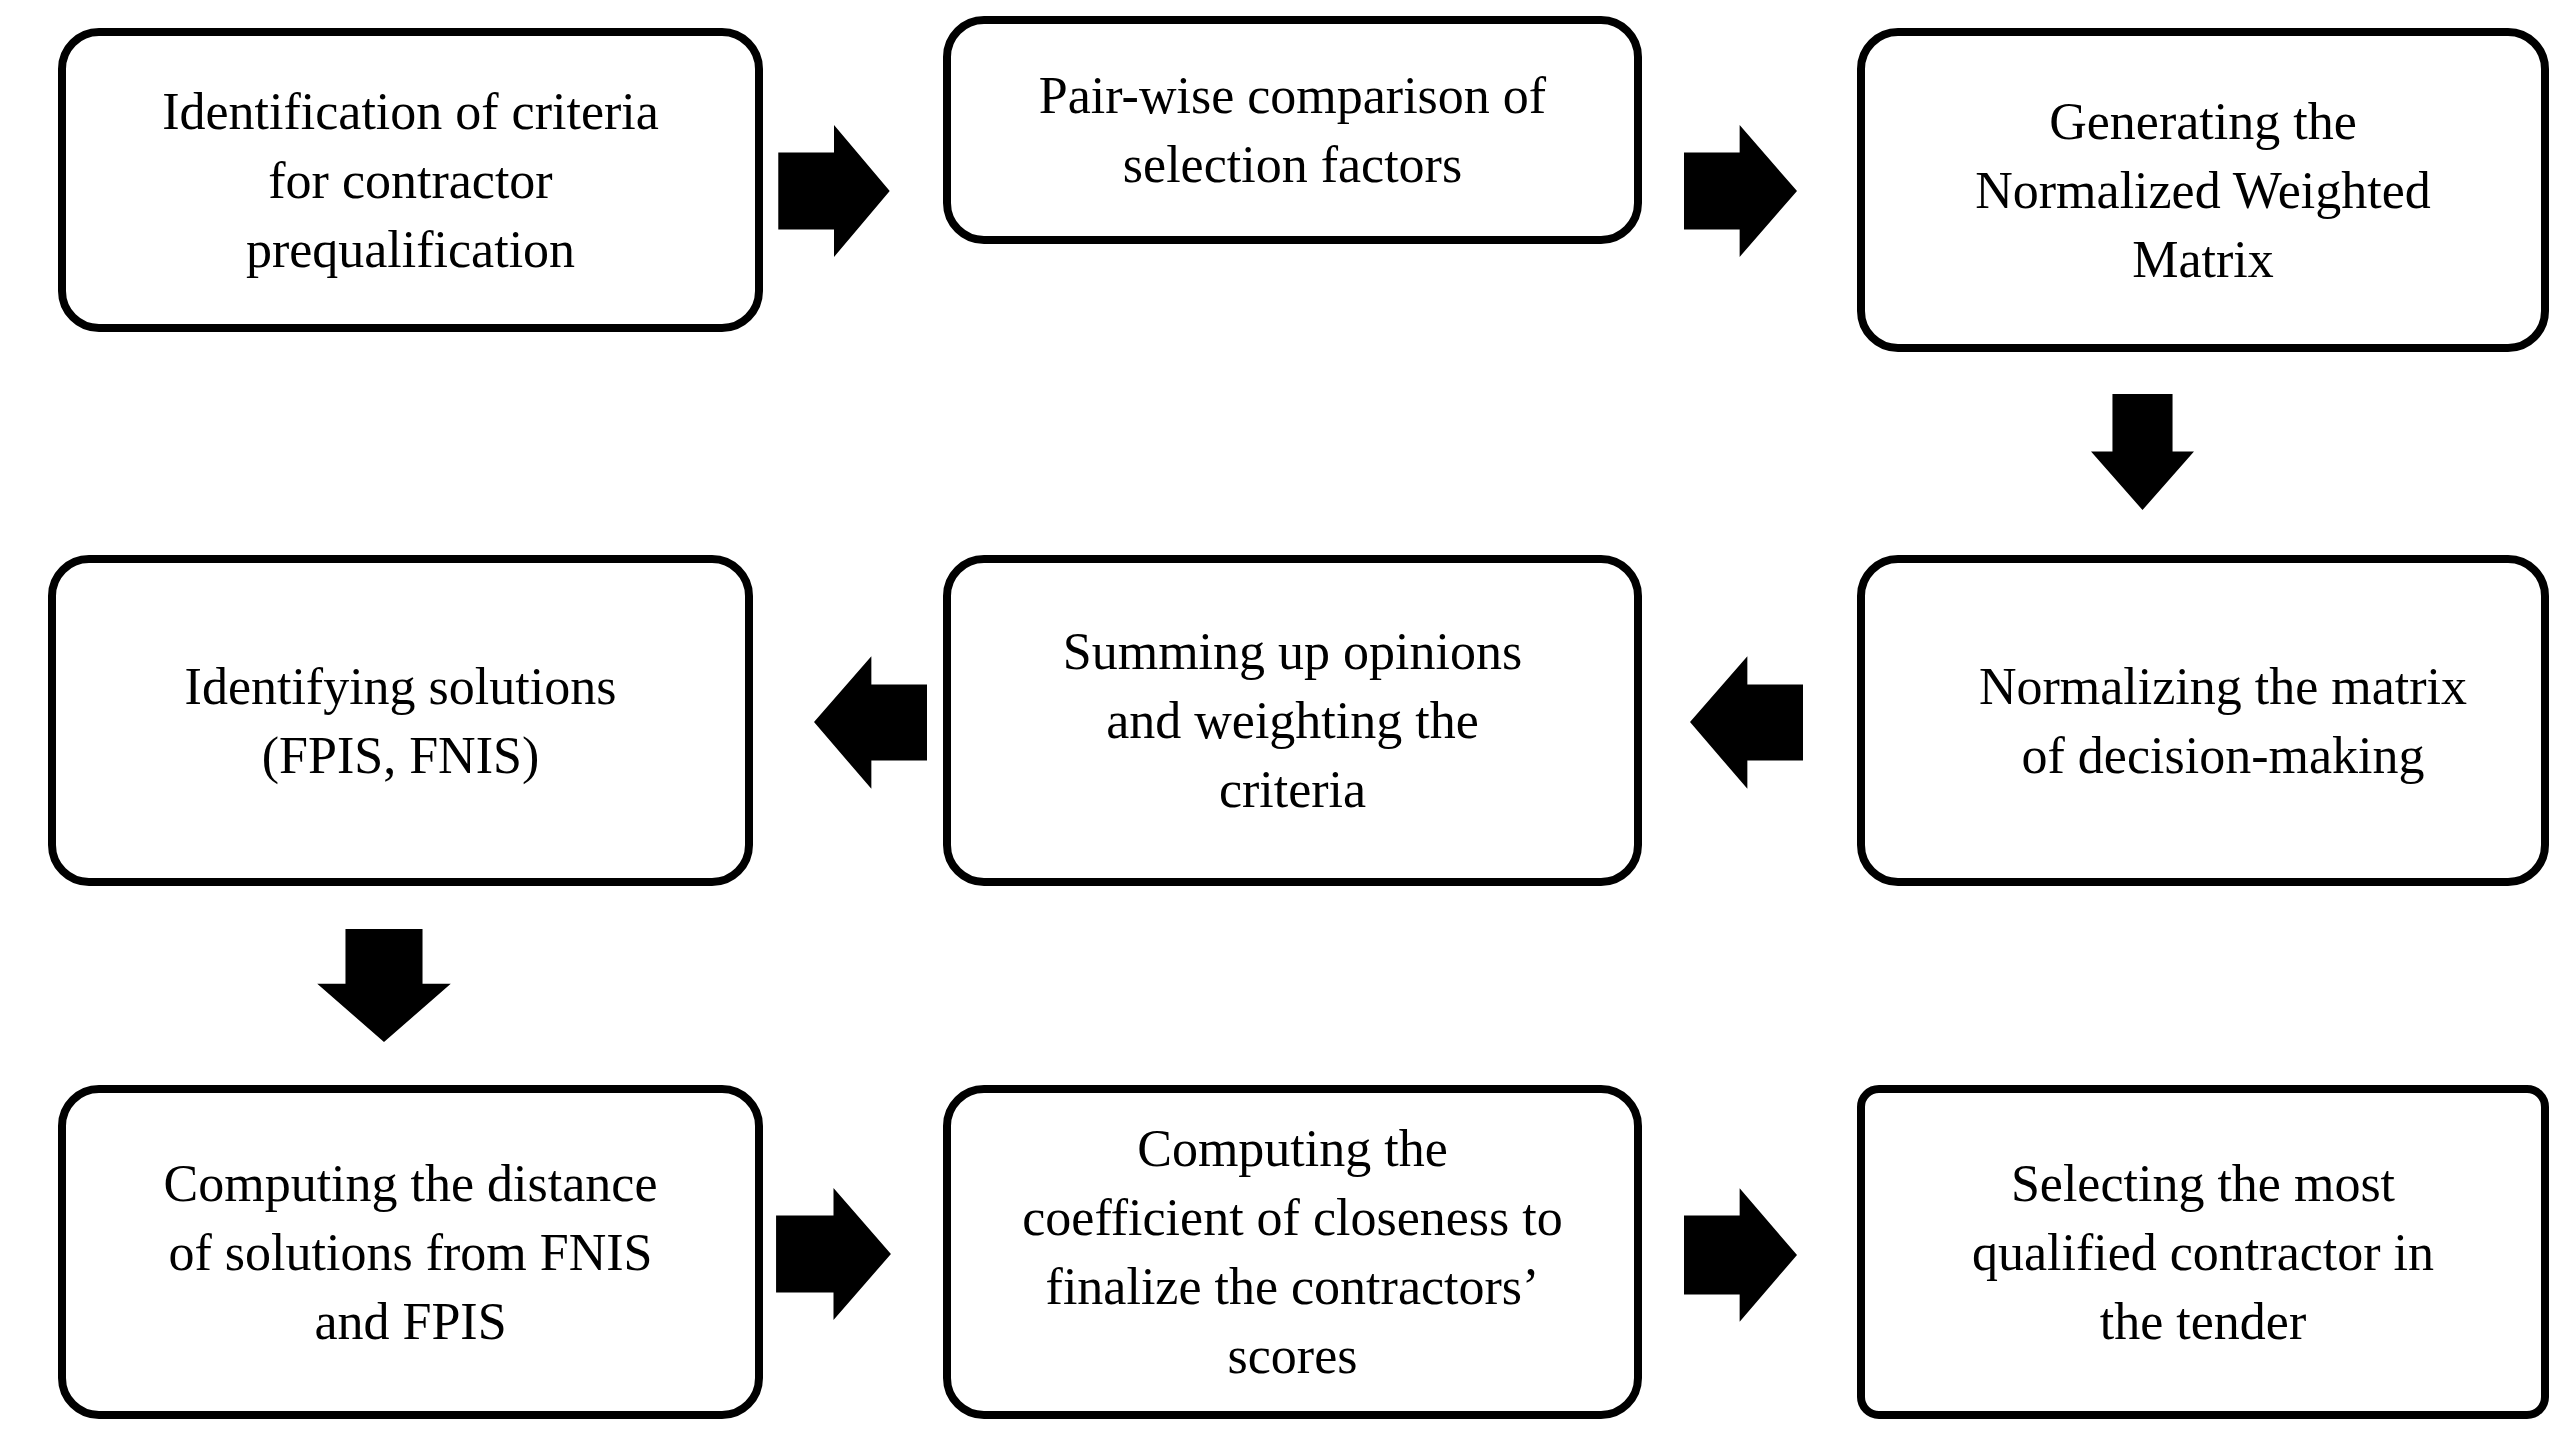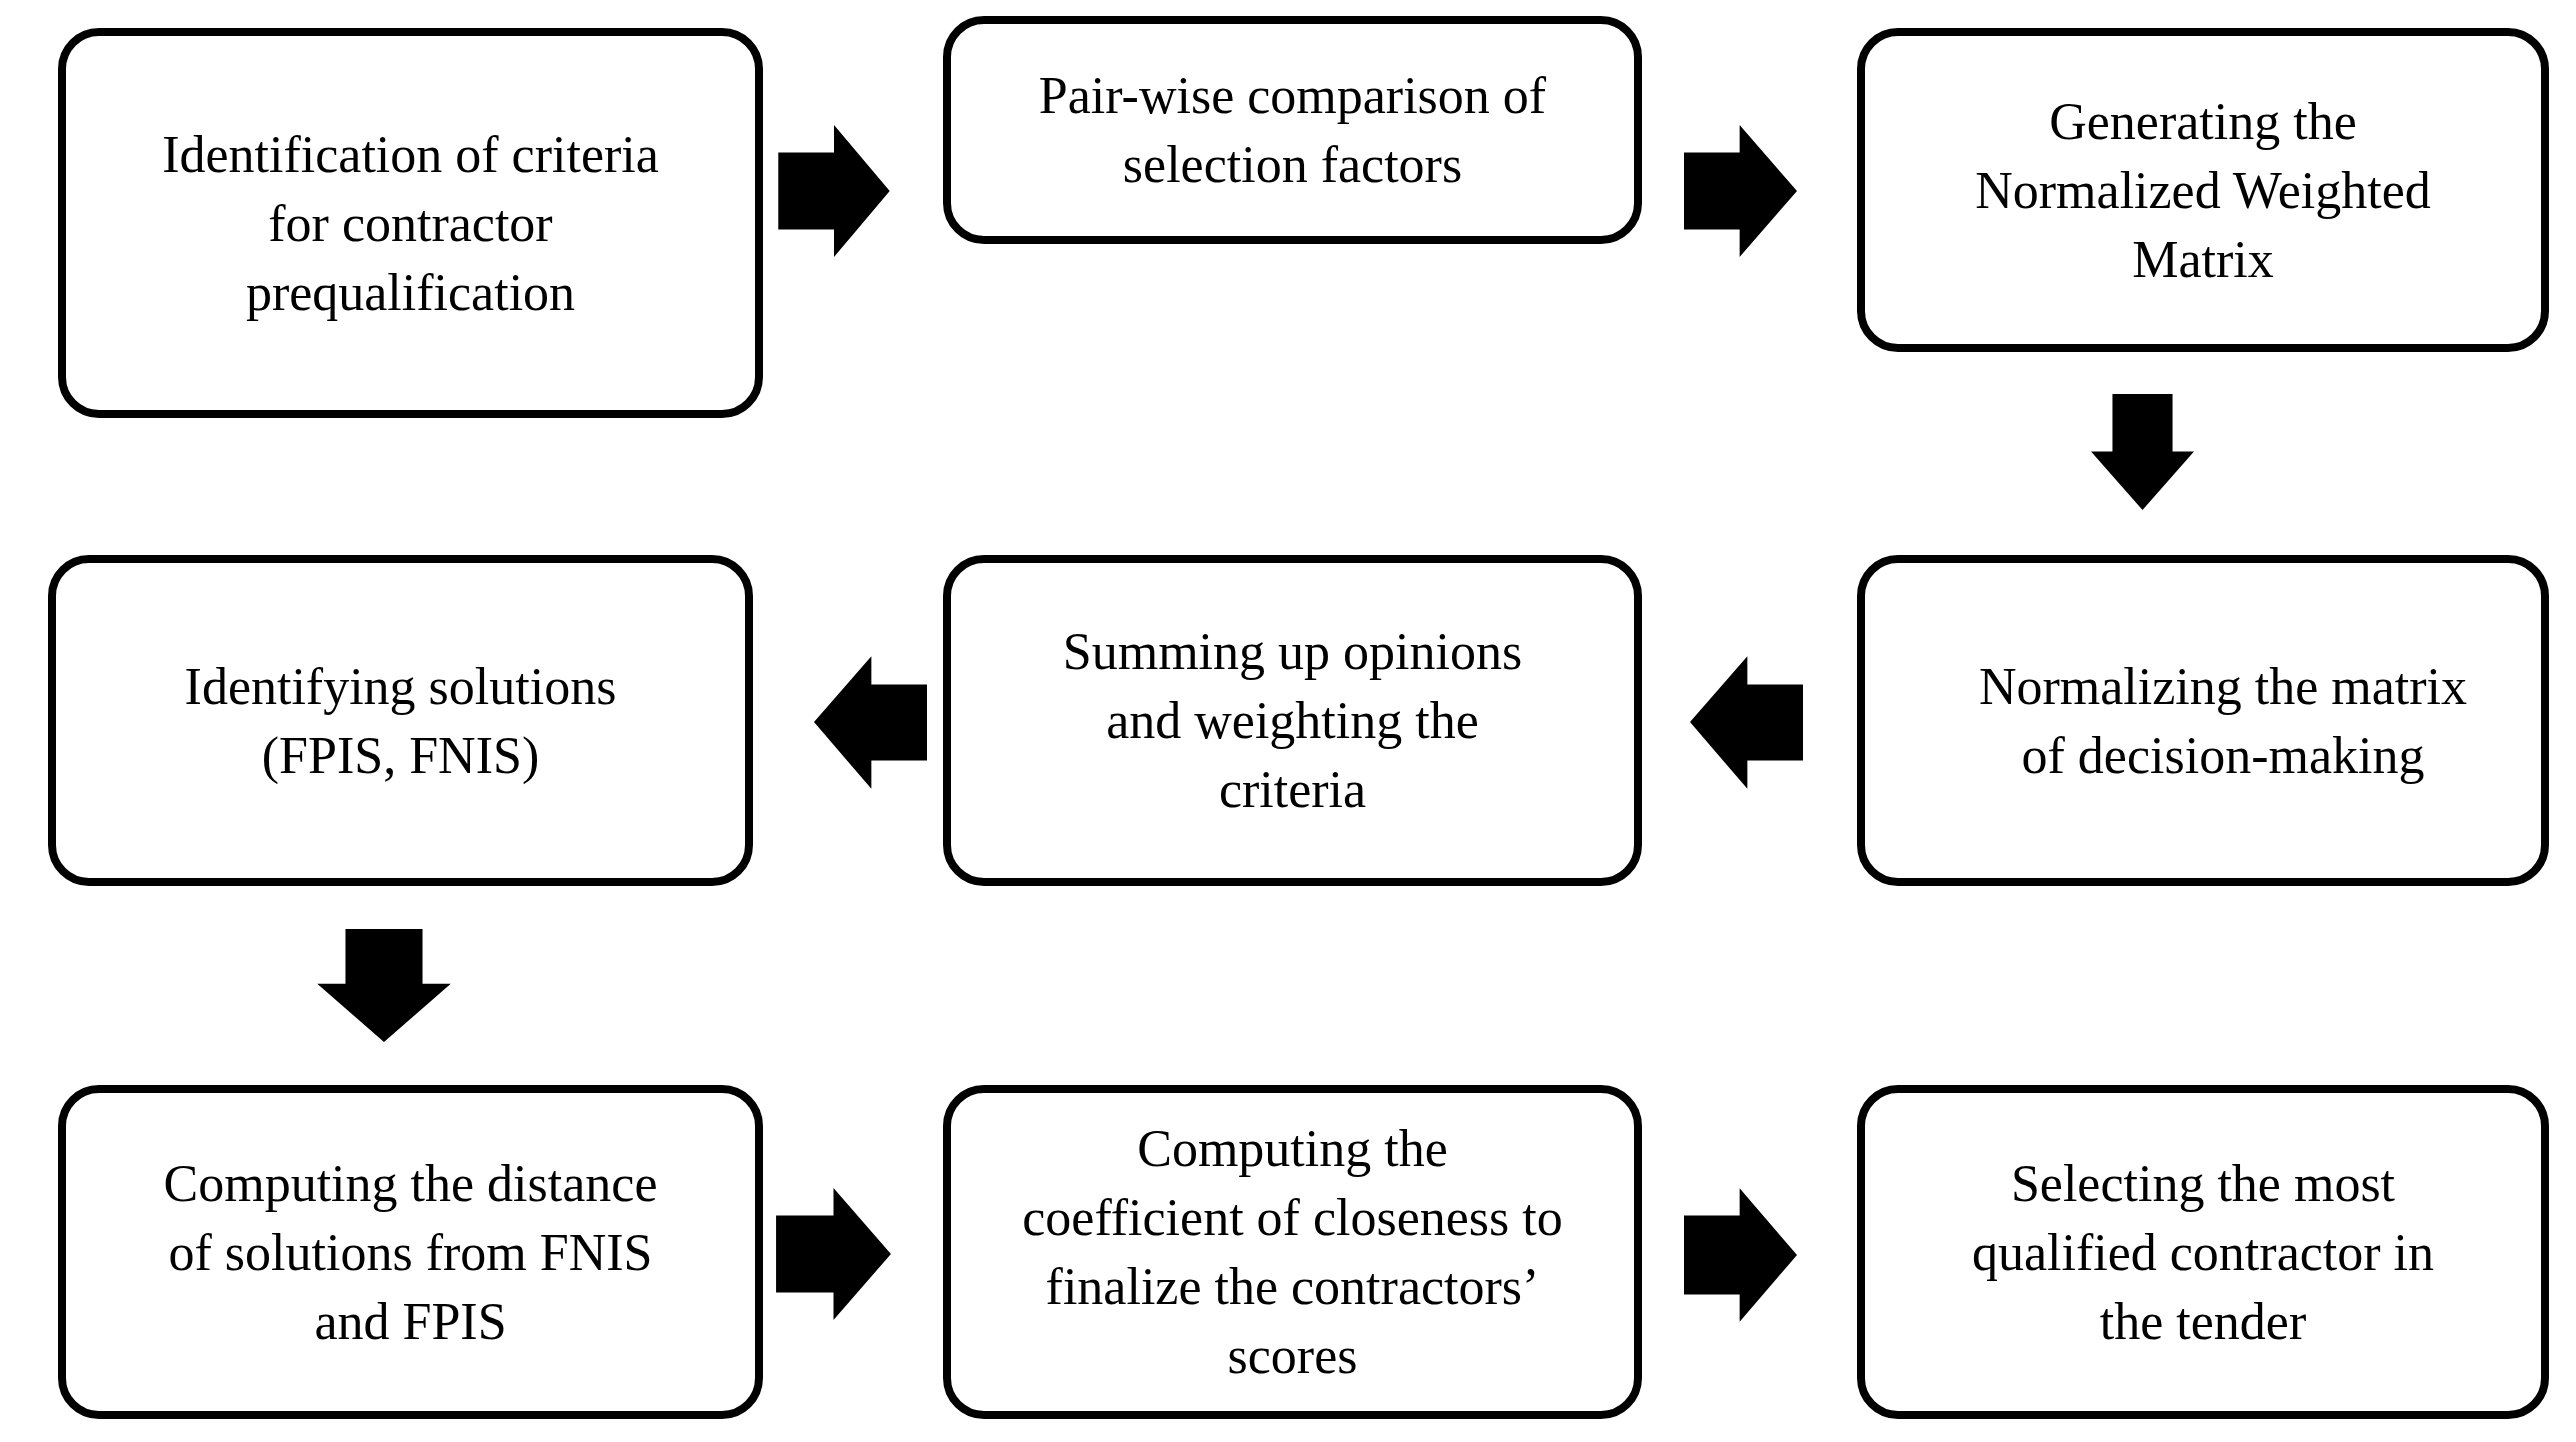--- a/index.html
+++ b/index.html
@@ -34,29 +34,29 @@
   }
   .arrow {
     position: absolute;
     display: block;
   }
   .arrow polygon {
     fill: #000000;
     stroke: none;
   }
   
-  .b1 { left: 58px;   top: 28px;   width: 705px; height: 390px; }
+  .b1 { left: 58px;   top: 28px;   width: 705px; height: 304px; }
   .b2 { left: 943px; top: 16px;   width: 699px; height: 228px; }
   .b3 { left: 1857px; top: 28px;   width: 692px; height: 324px; }
   .b4 { left: 48px;   top: 555px;  width: 705px; height: 331px; }
   .b5 { left: 943px; top: 555px;  width: 699px; height: 331px; }
   .b6 { left: 1857px; top: 555px;  width: 692px; height: 331px; padding-left: 40px; }
   .b7 { left: 58px;   top: 1085px; width: 705px; height: 334px; }
   .b8 { left: 943px; top: 1085px; width: 699px; height: 334px; align-items: center; }
-  .b9 { left: 1857px; top: 1085px; width: 692px; height: 334px; }
+  .b9 { left: 1857px; top: 1085px; width: 692px; height: 334px; border-radius: 22px; }
   
   .a-r1 { left: 778px;  top: 125px;  }
   .a-r2 { left: 1684px; top: 125px;  }
   .a-d1 { left: 2091px; top: 394px;  }
   .a-l1 { left: 1690px; top: 656px;  }
   .a-l2 { left: 814px;  top: 656px;  }
   .a-d2 { left: 317px;  top: 929px; }
   .a-r3 { left: 776px;  top: 1188px; }
   .a-r4 { left: 1684px; top: 1188px; }
 </style>

